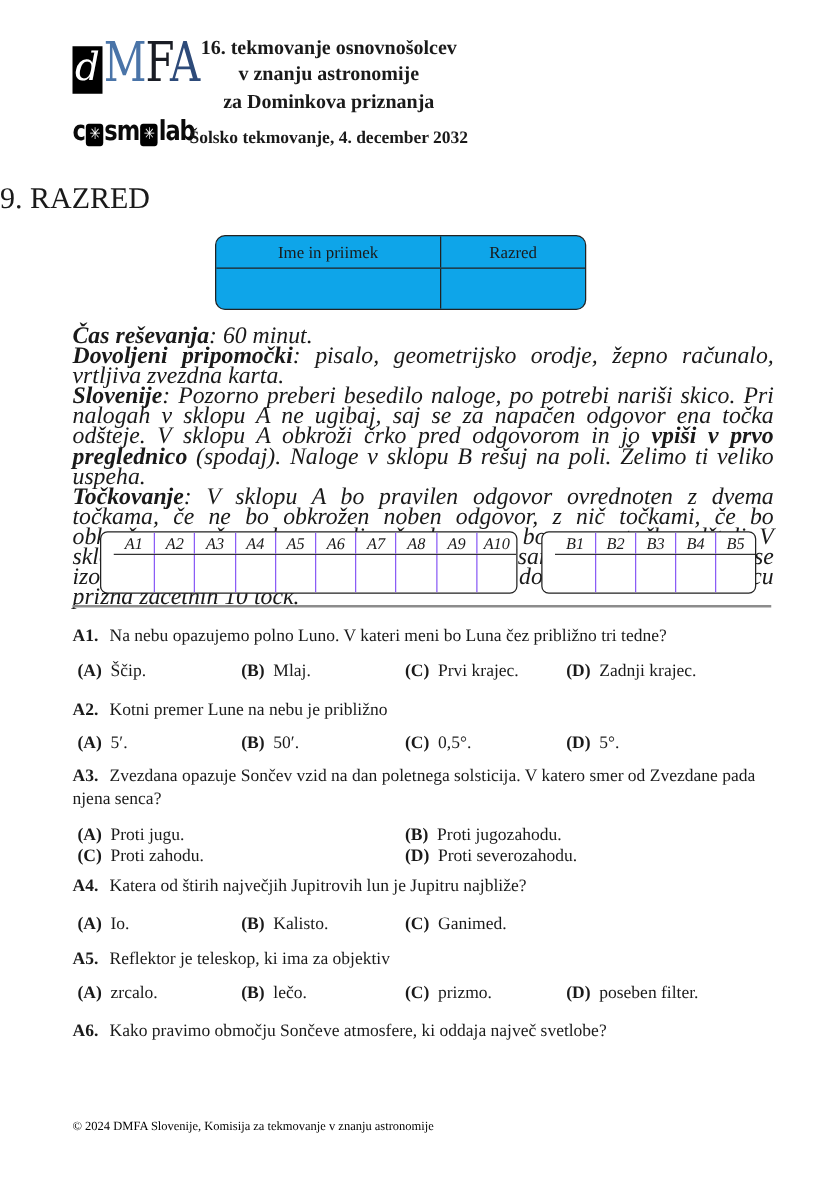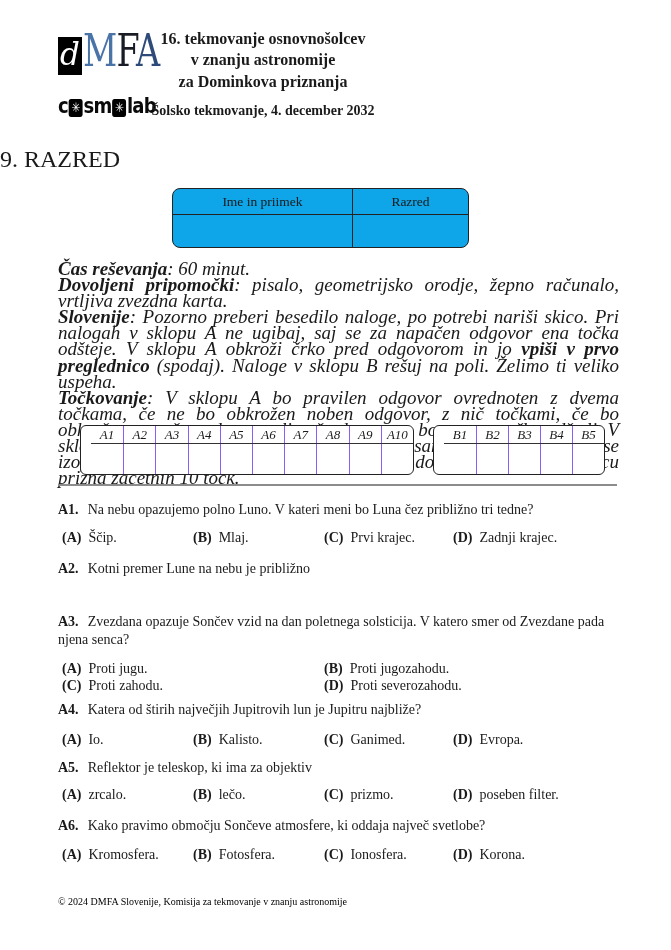--- a/index.html
+++ b/index.html
@@ -182,48 +182,47 @@
 
   <div class="stem" style="top:501px"><span class="qid">A1.</span><span>Na nebu opazujemo polno Luno. V kateri meni bo Luna čez približno tri tedne?</span></div>
   <div class="opts opts4" style="top:529px">
     <span><span class="opt-label">(A)</span><span>Ščip.</span></span>
     <span><span class="opt-label">(B)</span><span>Mlaj.</span></span>
     <span><span class="opt-label">(C)</span><span>Prvi krajec.</span></span>
     <span><span class="opt-label">(D)</span><span>Zadnji krajec.</span></span>
   </div>
 
   <div class="stem" style="top:560px"><span class="qid">A2.</span><span>Kotni premer Lune na nebu je približno</span></div>
+  <div class="opts opts4" style="top:586px">
+    <span><span class="opt-label">(A)</span><span>5′.</span></span>
+    <span><span class="opt-label">(B)</span><span>50′.</span></span>
+    <span><span class="opt-label">(C)</span><span>0,5°.</span></span>
+    <span><span class="opt-label">(D)</span><span>5°.</span></span>
+  </div>
 
   <div class="stem" style="top:613px"><span class="qid">A3.</span><span>Zvezdana opazuje Sončev vzid na dan poletnega solsticija. V katero smer od Zvezdane pada njena senca?</span></div>
   <div class="opts opts2" style="top:660px">
     <span><span class="opt-label">(A)</span><span>Proti jugu.</span></span>
     <span><span class="opt-label">(B)</span><span>Proti jugozahodu.</span></span>
     <span><span class="opt-label">(C)</span><span>Proti zahodu.</span></span>
     <span><span class="opt-label">(D)</span><span>Proti severozahodu.</span></span>
   </div>
 
   <div class="stem" style="top:701px"><span class="qid">A4.</span><span>Katera od štirih največjih Jupitrovih lun je Jupitru najbliže?</span></div>
   <div class="opts opts4" style="top:731px">
     <span><span class="opt-label">(A)</span><span>Io.</span></span>
     <span><span class="opt-label">(B)</span><span>Kalisto.</span></span>
     <span><span class="opt-label">(C)</span><span>Ganimed.</span></span>
-    <span><span class="opt-label">(D)</span><span>Evropa.</span></span>
   </div>
 
   <div class="stem" style="top:759px"><span class="qid">A5.</span><span>Reflektor je teleskop, ki ima za objektiv</span></div>
   <div class="opts opts4" style="top:786px">
     <span><span class="opt-label">(A)</span><span>zrcalo.</span></span>
     <span><span class="opt-label">(B)</span><span>lečo.</span></span>
     <span><span class="opt-label">(C)</span><span>prizmo.</span></span>
     <span><span class="opt-label">(D)</span><span>poseben filter.</span></span>
   </div>
 
   <div class="stem" style="top:817px"><span class="qid">A6.</span><span>Kako pravimo območju Sončeve atmosfere, ki oddaja največ svetlobe?</span></div>
-  <div class="opts opts4" style="top:846px">
-    <span><span class="opt-label">(A)</span><span>Kromosfera.</span></span>
-    <span><span class="opt-label">(B)</span><span>Fotosfera.</span></span>
-    <span><span class="opt-label">(C)</span><span>Ionosfera.</span></span>
-    <span><span class="opt-label">(D)</span><span>Korona.</span></span>
-  </div>
 
   <div class="footer">© 2024 DMFA Slovenije, Komisija za tekmovanje v znanju astronomije</div>
 
 </div>
 
 </body></html>

